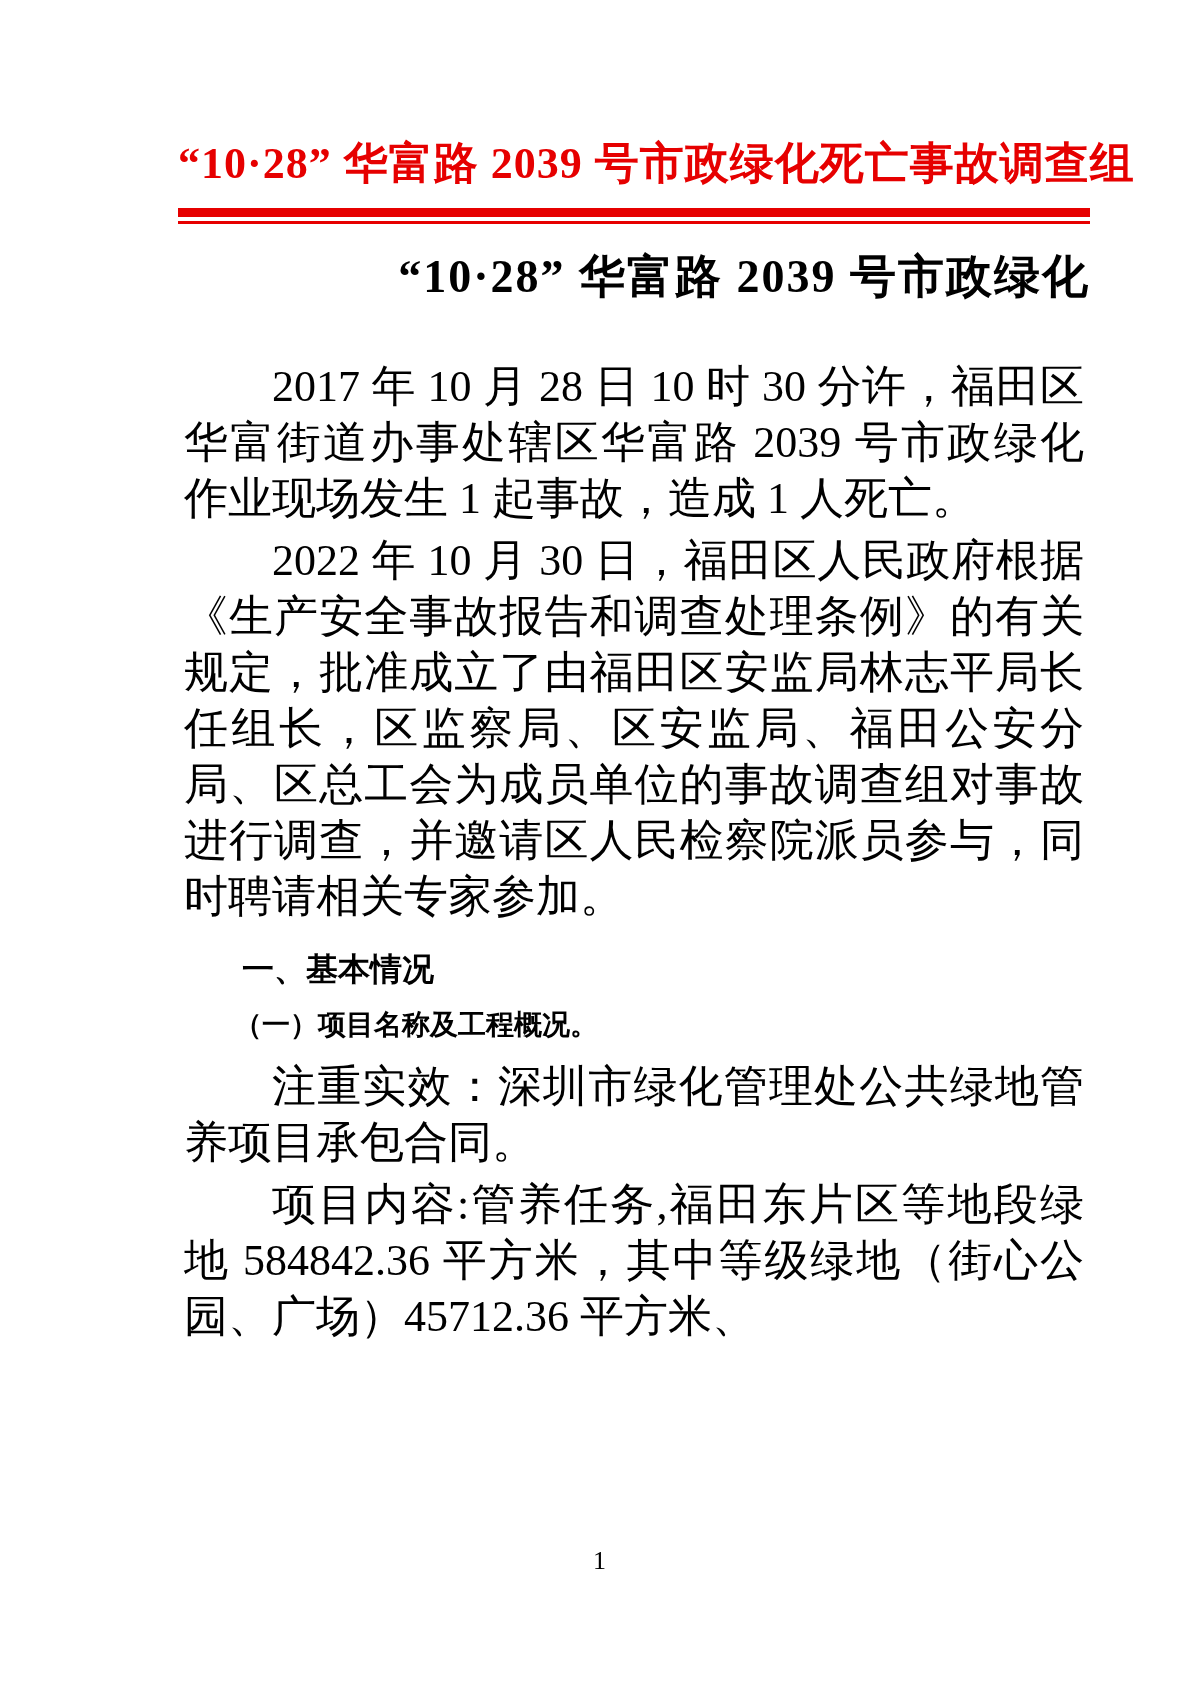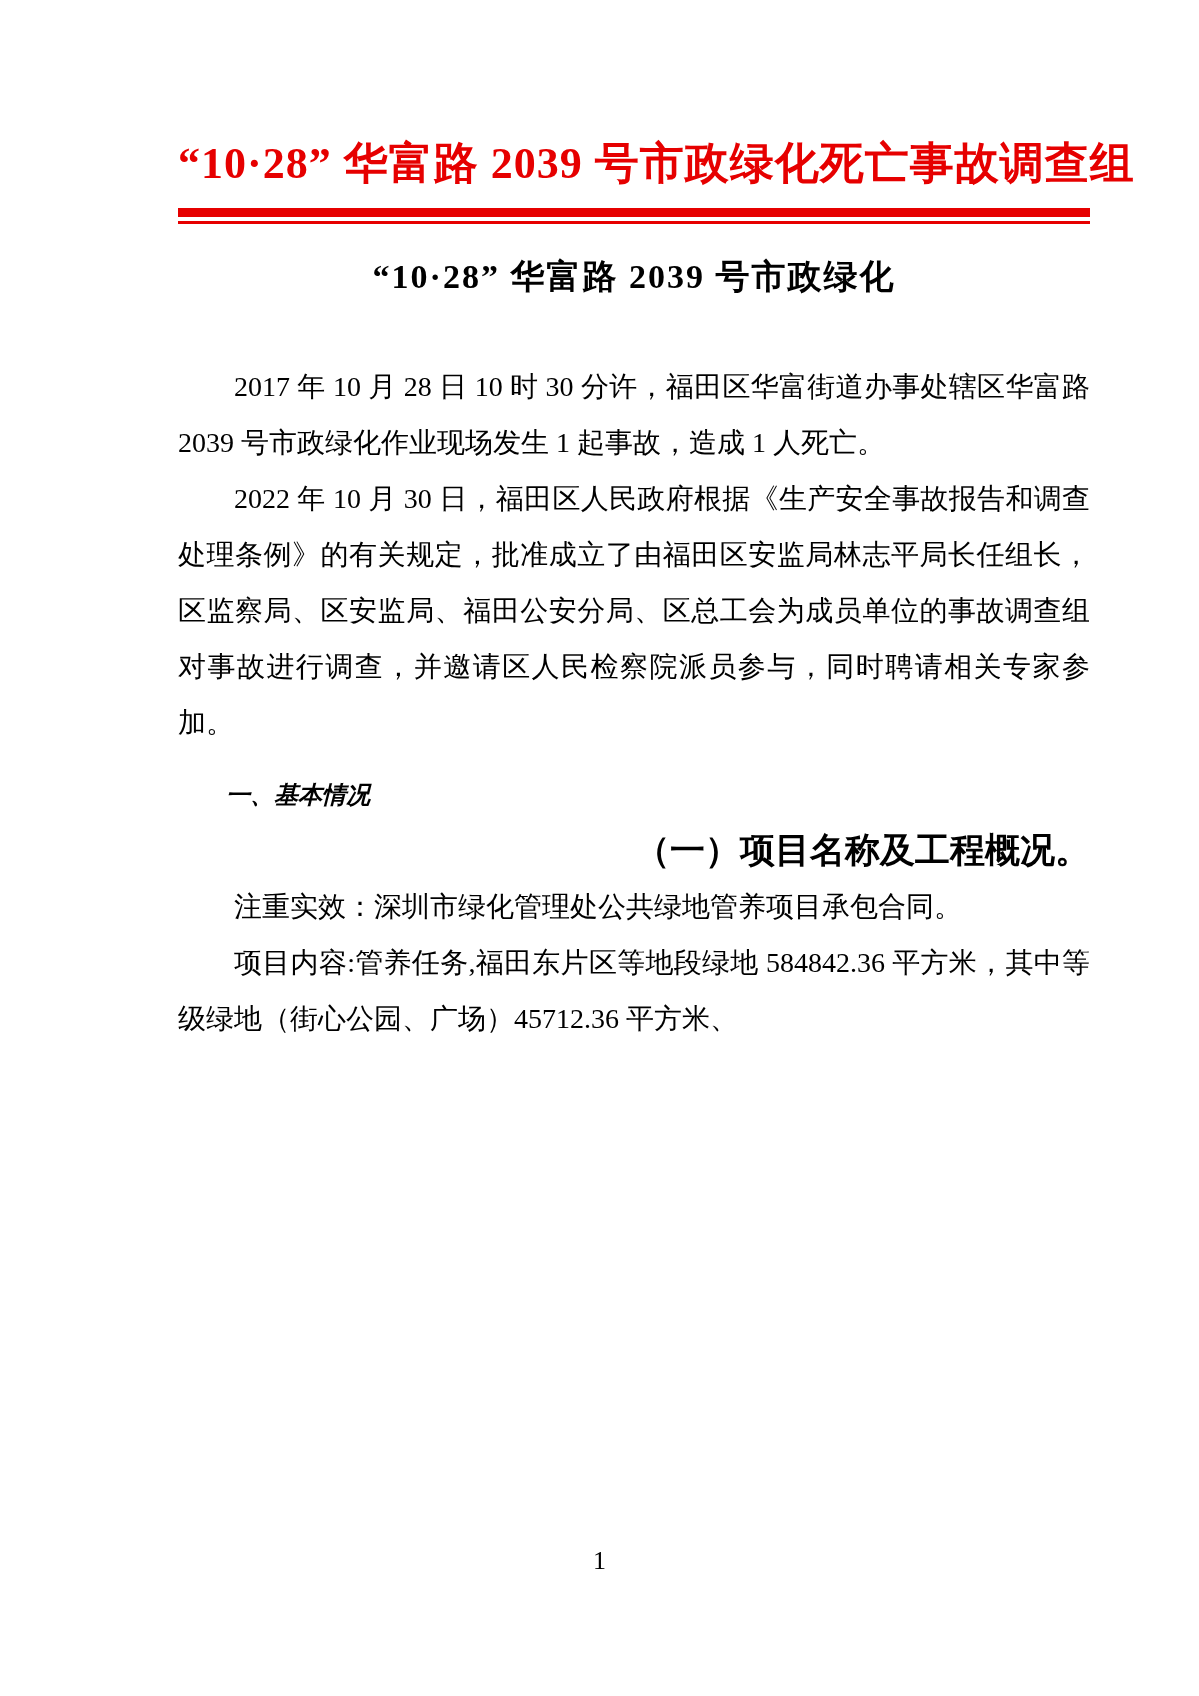--- a/index.html
+++ b/index.html
@@ -37,54 +37,52 @@
   }
   .rule-thick {
     height: 9px;
   }
   .rule-thin {
     margin-top: 4px;
     height: 3px;
   }
   .doc-title {
     margin: 26px 0 0 0;
-    text-align: center;
-    font-size: 34px;
+    text-align: right;
+    font-size: 46px;
     font-weight: bold;
     line-height: 53px;
     letter-spacing: 2px;
   }
   .body-para {
-    margin: 0;
-    font-size: 28px;
+    margin: 6px;
+    font-size: 44px;
     line-height: 56px;
     text-align: justify;
     text-indent: 2em;
     font-family: "Liberation Serif", "DejaVu Serif", serif;
   }
   .body-para.first {
     margin-top: 56px;
   }
   .heading {
     margin: 16px 0 0 0;
-    font-size: 24px;
+    font-size: 32px;
     line-height: 56px;
     font-weight: bold;
     text-indent: 2em;
     font-family: "Liberation Sans", "DejaVu Sans", sans-serif;
-    font-style: italic;
   }
   .subheading {
     margin: 0;
-    font-size: 35px;
+    font-size: 28px;
     line-height: 56px;
     font-weight: bold;
     text-indent: 2em;
     font-family: "Liberation Serif", "DejaVu Serif", serif;
-    text-align: right;
   }
   .page-number {
     position: absolute;
     top: 1546px;
     left: 0;
     width: 1199px;
     text-align: center;
     font-size: 26px;
     line-height: 30px;
     font-family: "Liberation Serif", "DejaVu Serif", serif;

